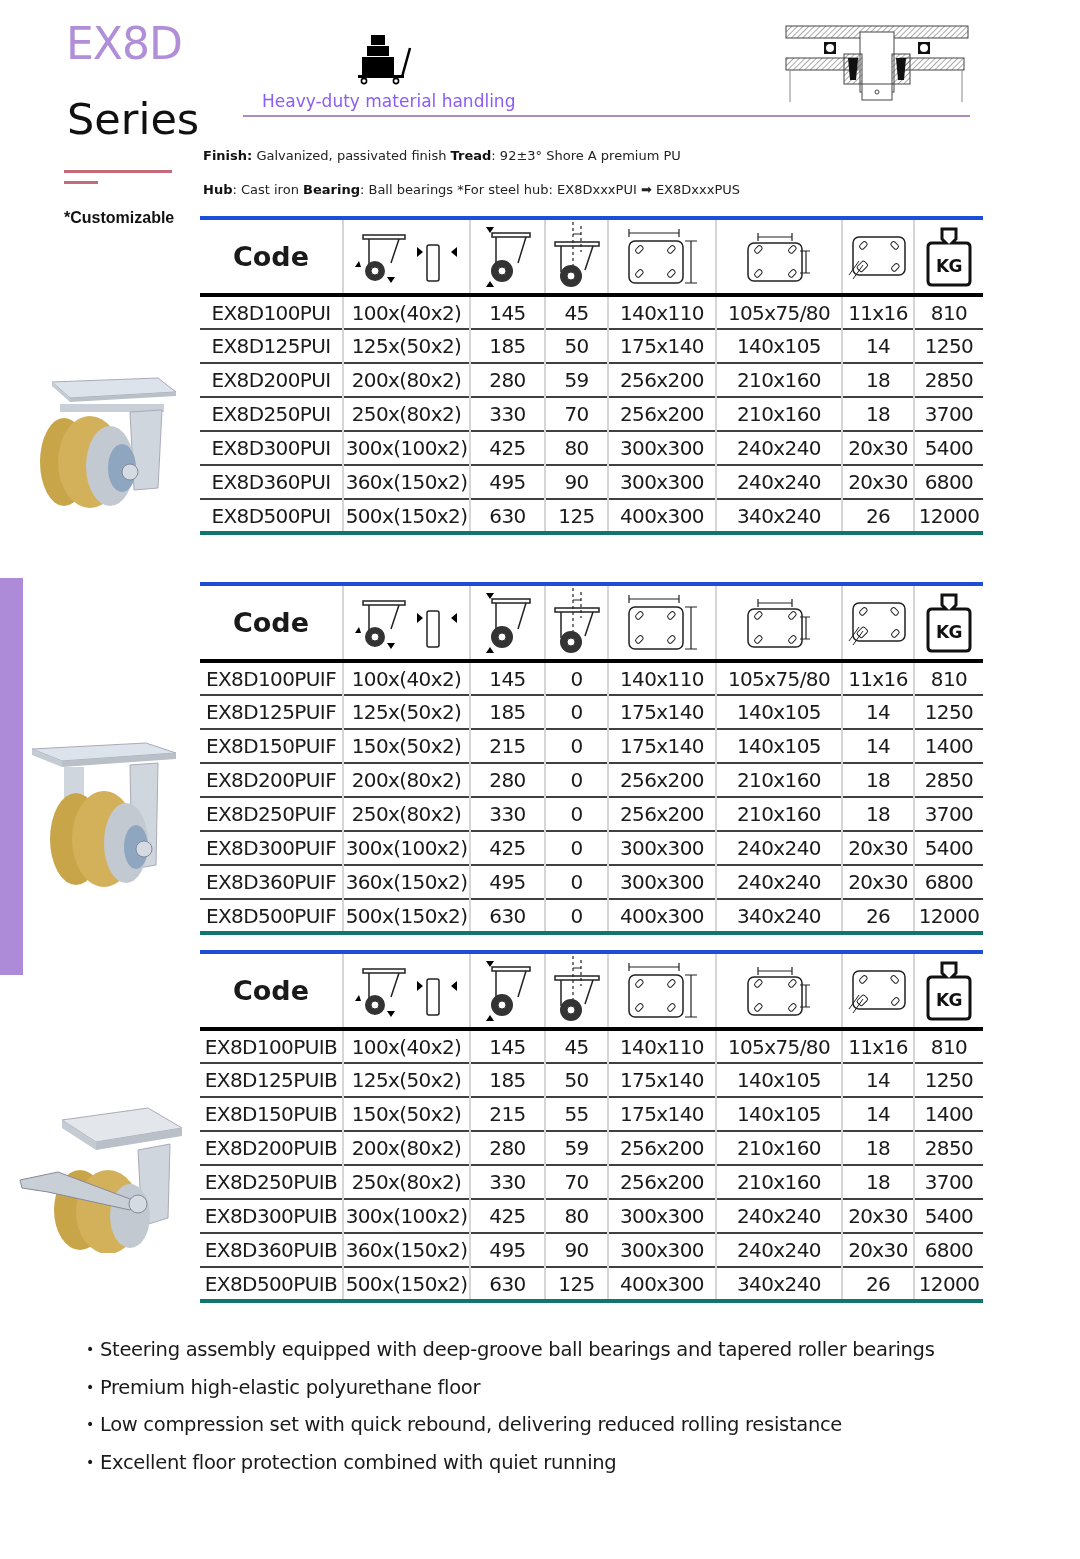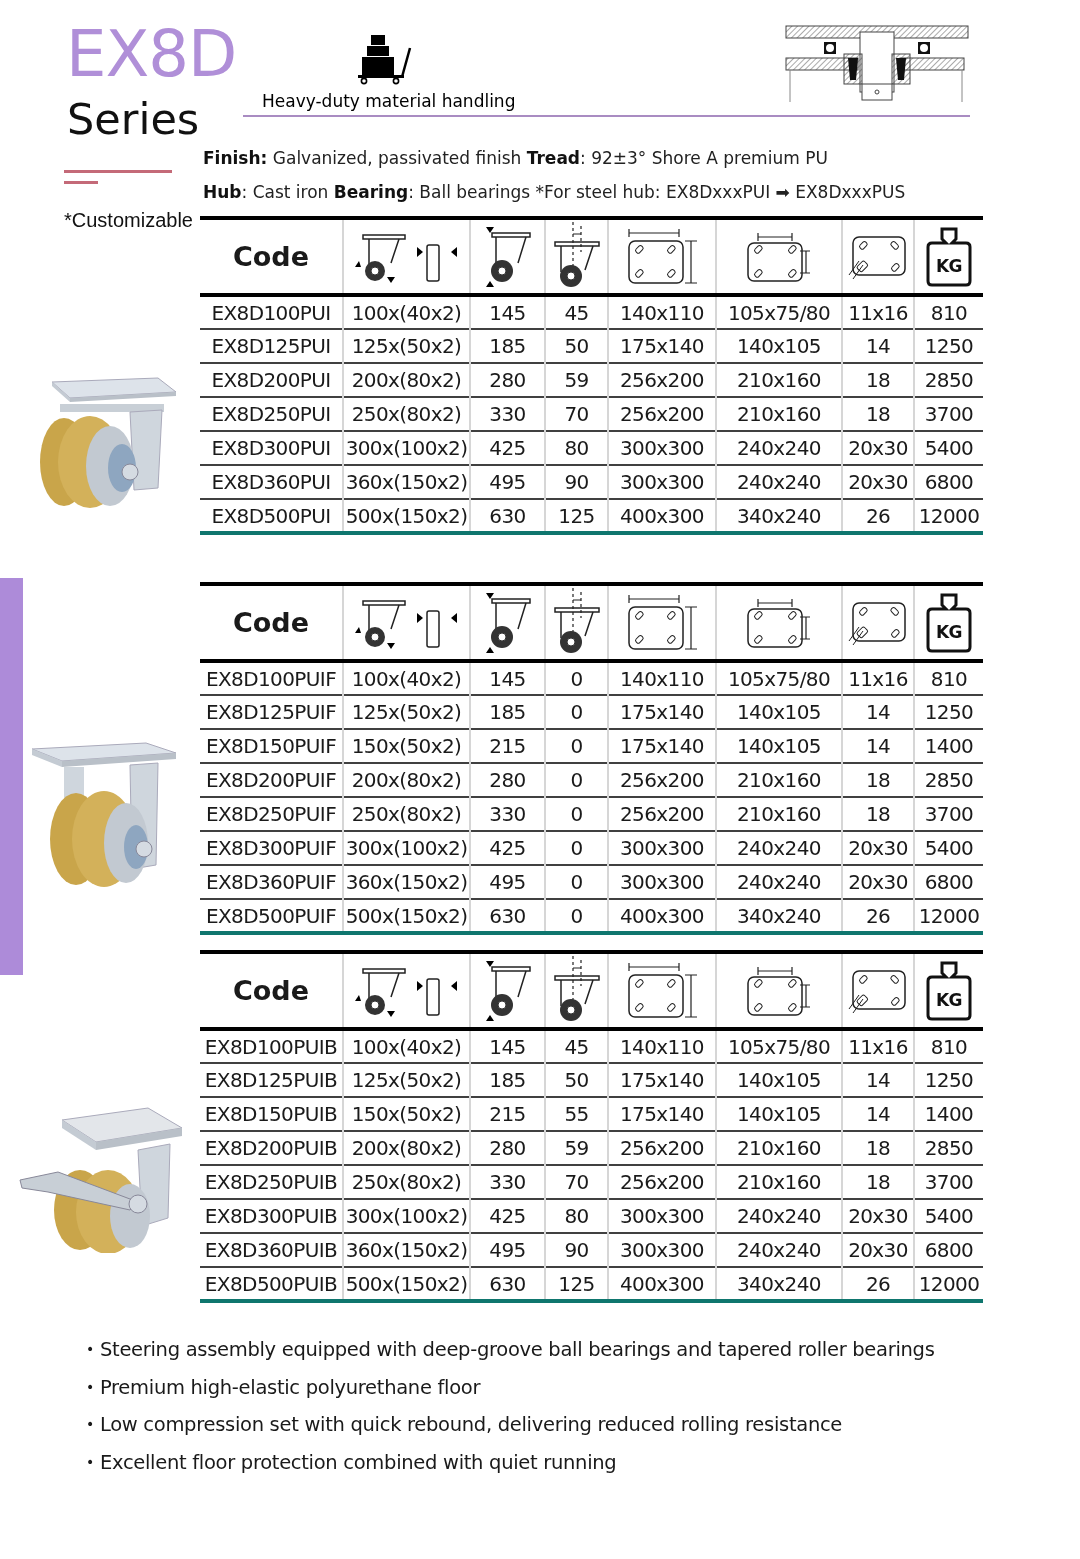--- a/index.html
+++ b/index.html
@@ -1,45 +1,45 @@
 <!DOCTYPE html>
 <html><head>
 <meta charset="utf-8">
 <style>
   * { box-sizing: border-box; margin: 0; padding: 0; }
   html, body { width: 1080px; height: 1559px; background: #ffffff; overflow: hidden; }
   body { position: relative; font-family: "Liberation Sans", "DejaVu Sans", sans-serif; color: #111; }
 
-  .title-ex8d { position: absolute; left: 66px; top: 22px; font-size: 64px; font-weight: 400; color: #b08fd8; letter-spacing: -1px; line-height: 1; font-family: "DejaVu Sans", sans-serif; }
+  .title-ex8d { position: absolute; left: 66px; top: 22px; font-size: 44px; font-weight: 400; color: #b08fd8; letter-spacing: -1px; line-height: 1; font-family: "DejaVu Sans", sans-serif; }
   .title-series { position: absolute; left: 67px; top: 98px; font-size: 43px; color: #111; line-height: 1; font-family: "DejaVu Sans", sans-serif; }
   .red-line-1 { position: absolute; left: 64px; top: 170px; width: 108px; height: 3px; background: #c46a78; }
   .red-line-2 { position: absolute; left: 64px; top: 181px; width: 34px; height: 3px; background: #c46a78; }
-  .customizable { position: absolute; left: 64px; top: 209px; font-size: 20px; font-weight: 400; }
+  .customizable { position: absolute; left: 64px; top: 209px; font-size: 16px; font-weight: 700; }
 
   .cart-icon { position: absolute; left: 356px; top: 33px; width: 56px; height: 52px; }
-  .tagline { position: absolute; left: 262px; top: 91px; font-size: 17px; color: #000000; font-family: "DejaVu Sans", sans-serif; }
+  .tagline { position: absolute; left: 262px; top: 91px; font-size: 17px; color: #8b5cf6; font-family: "DejaVu Sans", sans-serif; }
   .purple-rule { position: absolute; left: 243px; top: 115px; width: 727px; height: 2px; background: #a98cc2; }
   .section-drawing { position: absolute; left: 782px; top: 24px; width: 190px; height: 80px; }
 
-  .spec { position: absolute; left: 203px; font-size: 17px; color: #222; white-space: nowrap; font-family: "DejaVu Sans", sans-serif; }
+  .spec { position: absolute; left: 203px; font-size: 13px; color: #222; white-space: nowrap; font-family: "DejaVu Sans", sans-serif; }
   .spec b { color: #111; }
   .spec-1 { top: 148px; }
   .spec-2 { top: 182px; }
 
   .side-bar { position: absolute; left: 0; top: 578px; width: 23px; height: 397px; background: #ad8bd9; }
 
   .caster-img { position: absolute; }
   .caster-swivel { left: 30px; top: 370px; width: 150px; height: 150px; }
   .caster-rigid { left: 28px; top: 735px; width: 150px; height: 155px; }
   .caster-brake { left: 18px; top: 1098px; width: 165px; height: 155px; }
 
   .spec-table { position: absolute; left: 200px; width: 783px; border-collapse: collapse; table-layout: fixed; }
   .spec-table td, .spec-table th { text-align: center; font-weight: 400; font-size: 20px; color: #1a1a1a; border-left: 2px solid #d6d6d6; padding: 0; white-space: nowrap; font-family: "DejaVu Sans", sans-serif; letter-spacing: -0.6px; }
   .spec-table td:first-child, .spec-table th:first-child { border-left: none; }
-  .spec-table thead tr { height: 77px; border-top: 4px solid #000000; border-bottom: 4px solid #000; }
+  .spec-table thead tr { height: 77px; border-top: 4px solid #1d4ed8; border-bottom: 4px solid #000; }
   .spec-table th.code-h { font-size: 27px; font-weight: 700; letter-spacing: 0; }
   .spec-table tbody tr { height: 34px; border-bottom: 2px solid #404040; }
   .spec-table tbody tr:last-child { border-bottom: 4px solid #0f766e; }
   .t1 { top: 216px; }
   .t2 { top: 582px; }
   .t3 { top: 950px; }
   .spec-table svg { display: block; margin: 0 auto; }
 
   .features { position: absolute; left: 86px; top: 1338px; list-style: none; }
   .features li { font-size: 19.5px; height: 37.5px; color: #1a1a1a; white-space: nowrap; font-family: "DejaVu Sans", sans-serif; letter-spacing: -0.3px; }

